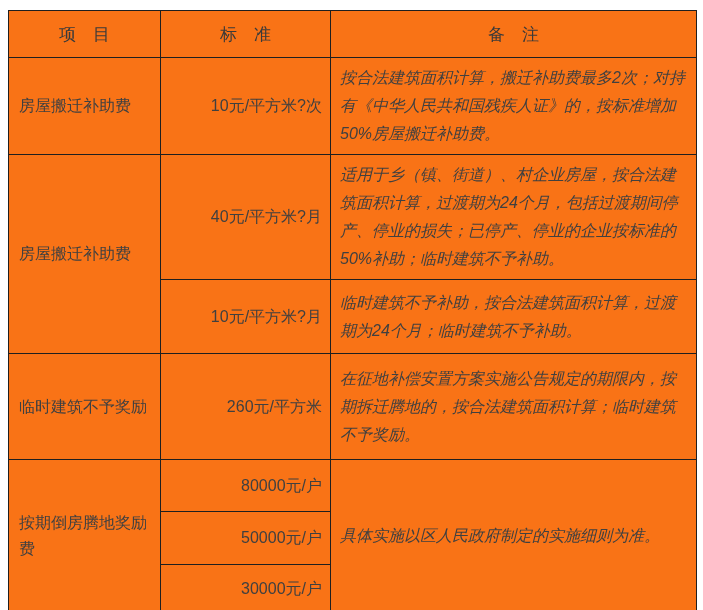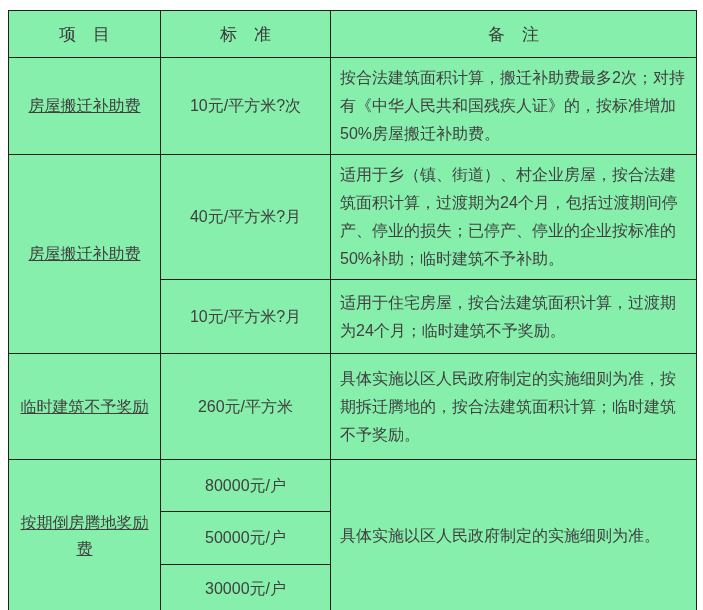--- a/index.html
+++ b/index.html
@@ -26,47 +26,47 @@
     table-layout: fixed;
     color: #404040;
     font-size: 16px;
   }
   table.comp-table col.c1 { width: 152px; }
   table.comp-table col.c2 { width: 170px; }
   table.comp-table col.c3 { width: 366px; }
   table.comp-table th,
   table.comp-table td {
     border: 1px solid #1f1f1f;
-    background: #86efac;
+    background: #f97316;
     font-weight: normal;
     vertical-align: middle;
     box-sizing: border-box;
     margin-left: 36px;
   }
   th.hdr {
     text-align: center;
     font-size: 17px;
     color: #3a3a3a;
     padding: 4px 6px;
   }
   td.item {
-    text-align: center;
+    text-align: left;
     padding: 4px 10px;
     line-height: 26px;
-    text-decoration: underline;
   }
   td.standard {
-    text-align: center;
+    text-align: right;
     padding: 4px 8px;
     line-height: 24px;
   }
   td.note {
     text-align: left;
     padding: 6px 9px 6px 9px;
     line-height: 28px;
+    font-style: italic;
   }
   tr.h-header { height: 47px; }
   tr.h-r1  { height: 94px; }
   tr.h-r2a { height: 118px; }
   tr.h-r2b { height: 74px; }
   tr.h-r3  { height: 106px; }
   tr.h-r4a { height: 52px; }
   tr.h-r4b { height: 53px; }
   tr.h-r4c { height: 48px; }
 </style>
@@ -94,27 +94,27 @@
       </tr>
 
       <tr class="h-r2a">
         <td class="item" rowspan="2">房屋搬迁补助费</td>
         <td class="standard">40元/平方米?月</td>
         <td class="note">适用于乡（镇、街道）、村企业房屋，按合法建筑面积计算，过渡期为24个月，包括过渡期间停产、停业的损失；已停产、停业的企业按标准的50%补助；临时建筑不予补助。</td>
       </tr>
 
       <tr class="h-r2b">
         <td class="standard">10元/平方米?月</td>
-        <td class="note">适用于住宅房屋，按合法建筑面积计算，过渡期为24个月；临时建筑不予奖励。</td>
+        <td class="note">临时建筑不予补助，按合法建筑面积计算，过渡期为24个月；临时建筑不予补助。</td>
       </tr>
 
       <tr class="h-r3">
         <td class="item">临时建筑不予奖励</td>
         <td class="standard">260元/平方米</td>
-        <td class="note">具体实施以区人民政府制定的实施细则为准，按期拆迁腾地的，按合法建筑面积计算；临时建筑不予奖励。</td>
+        <td class="note">在征地补偿安置方案实施公告规定的期限内，按期拆迁腾地的，按合法建筑面积计算；临时建筑不予奖励。</td>
       </tr>
 
       <tr class="h-r4a">
         <td class="item" rowspan="3">按期倒房腾地奖励费</td>
         <td class="standard">80000元/户</td>
         <td class="note" rowspan="3">具体实施以区人民政府制定的实施细则为准。</td>
       </tr>
 
       <tr class="h-r4b">
         <td class="standard">50000元/户</td>

